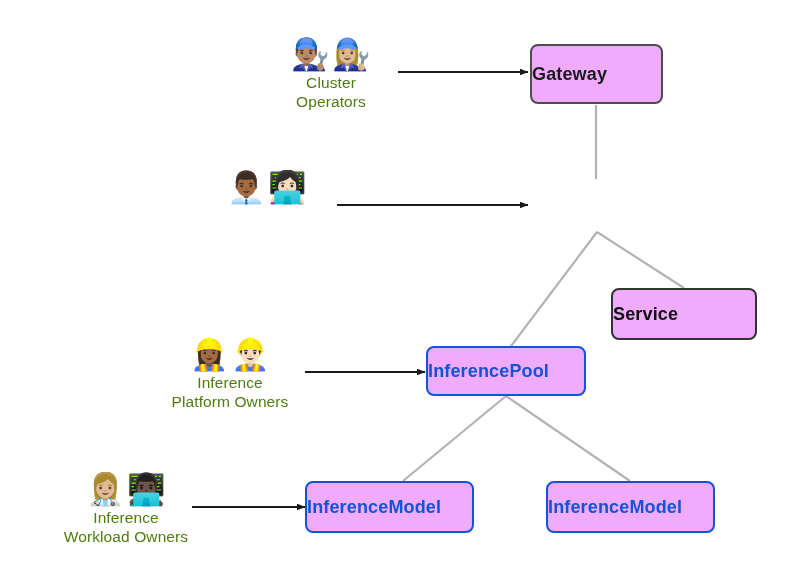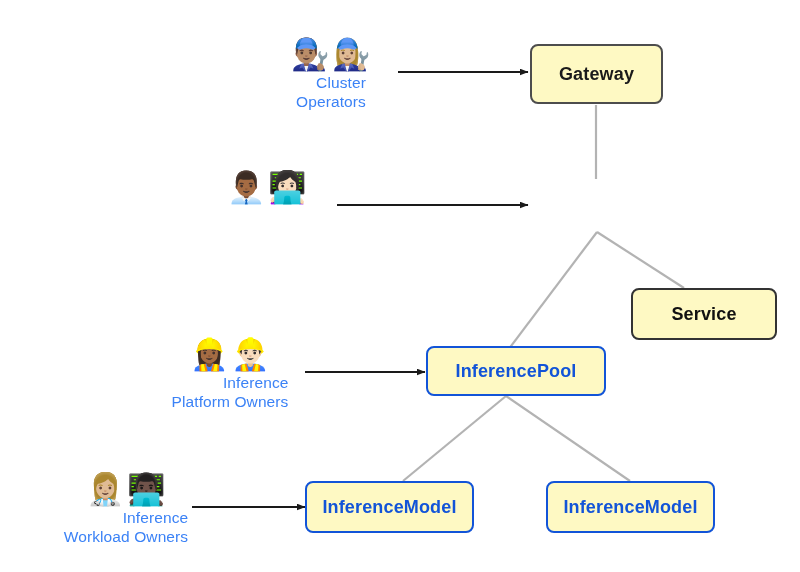--- a/index.html
+++ b/index.html
@@ -42,34 +42,32 @@
     font-family: "DejaVu Sans", sans-serif;
     height: 38px;
   }
   .actor-emoji {
     display: block;
   }
   .actor-label {
     margin-top: 3px;
     font-size: 15.5px;
     line-height: 1.25;
-    color: #3b82f6;
+    color: #4d7c0f;
     white-space: pre-line;
     letter-spacing: 0.1px;
-    text-align: right;
   }
   
   .node {
     position: absolute;
     box-sizing: border-box;
     display: flex;
     align-items: center;
-    justify-content: center;
     border-radius: 8px;
-    background: #fef9c3;
+    background: #f0abfc;
     font-size: 18px;
     font-weight: bold;
     letter-spacing: 0.15px;
   }
   .node.gateway-style {
     border: 2px solid #4d4d4d;
     color: #1a1a1a;
   }
   .node.service-style {
     border: 2px solid #333333;
@@ -136,25 +134,25 @@
     </div>
     <div class="actor-label">Inference
 Workload Owners</div>
   </div>
 
   <div class="node gateway-style" style="left:530px; top:44px; width:133px; height:60px;">
     <span>Gateway</span>
   </div>
 
 
-  <div class="node service-style" style="left:611px; top:288px; width:146px; height:52px;margin-left:20px;">
+  <div class="node service-style" style="left:611px; top:288px; width:146px; height:52px;">
     <span>Service</span>
   </div>
 
-  <div class="node inference-style" style="left:426px; top:346px; width:180px; height:50px;">
+  <div class="node inference-style" style="left:426px; top:346px; width:160px; height:50px;">
     <span>InferencePool</span>
   </div>
 
   <div class="node inference-style" style="left:305px; top:481px; width:169px; height:52px;">
     <span>InferenceModel</span>
   </div>
 
   <div class="node inference-style" style="left:546px; top:481px; width:169px; height:52px;">
     <span>InferenceModel</span>
   </div>

